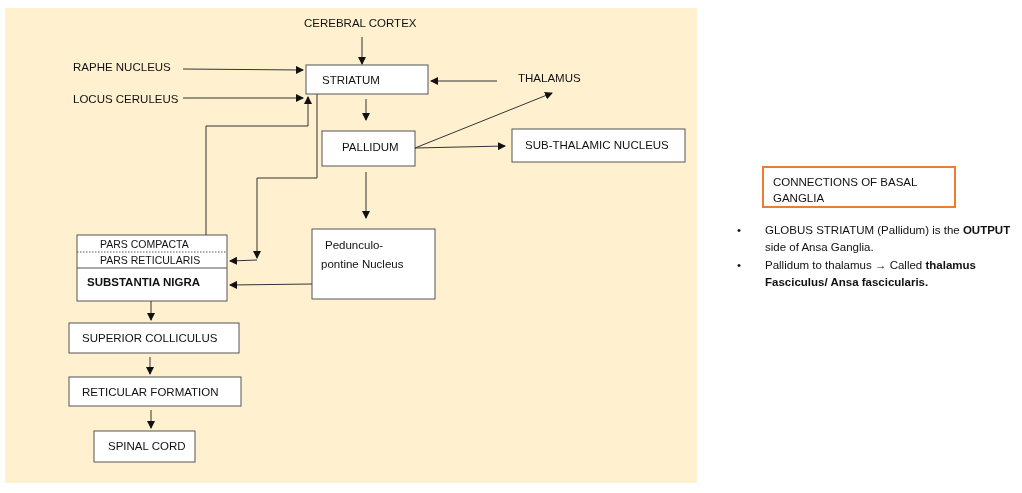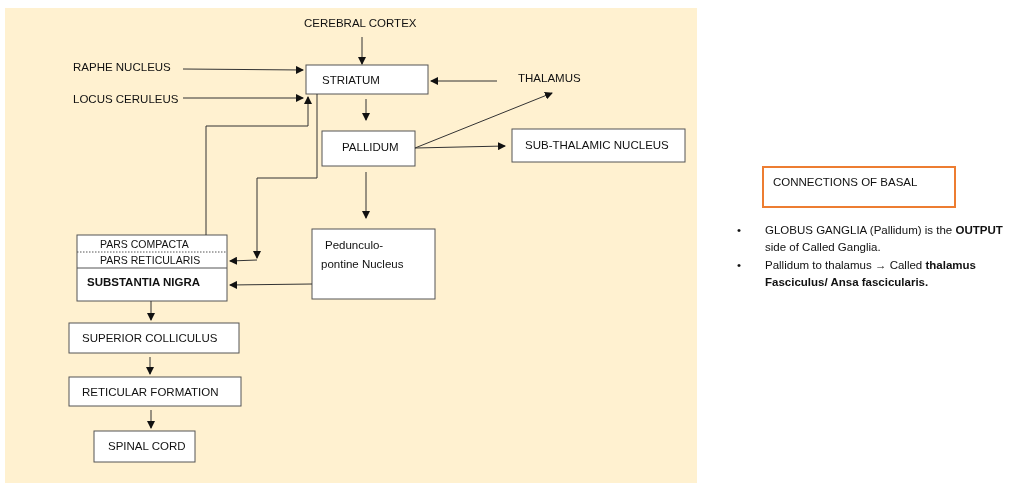--- a/index.html
+++ b/index.html
@@ -71,26 +71,27 @@
   <line class="line" x1="415" y1="148" x2="505" y2="146" marker-end="url(#ah)"></line>
   <line class="line" x1="366" y1="172" x2="366" y2="218" marker-end="url(#ah)"></line>
   <line class="line" x1="312" y1="284" x2="230" y2="285" marker-end="url(#ah)"></line>
   <line class="line" x1="151" y1="301" x2="151" y2="320" marker-end="url(#ah)"></line>
   <line class="line" x1="150" y1="357" x2="150" y2="374" marker-end="url(#ah)"></line>
   <line class="line" x1="151" y1="410" x2="151" y2="428" marker-end="url(#ah)"></line>
 </svg>
 
 <div id="title-box">
   <div>CONNECTIONS OF BASAL</div>
+  <div>GANGLIA</div>
 </div>
 
 <div id="notes">
   <ul>
     <li>
       <span class="bullet">•</span>
-      <span>GLOBUS GANGLIA (Pallidum) is the </span><b>OUTPUT</b><span> side of Called Ganglia.</span>
+      <span>GLOBUS STRIATUM (Pallidum) is the </span><b>OUTPUT</b><span> side of Ansa Ganglia.</span>
     </li>
     <li>
       <span class="bullet">•</span>
       <span>Pallidum to thalamus → Called </span><b>thalamus Fasciculus/ Ansa fascicularis.</b><span></span>
     </li>
   </ul>
 </div>
 
 </body></html>

